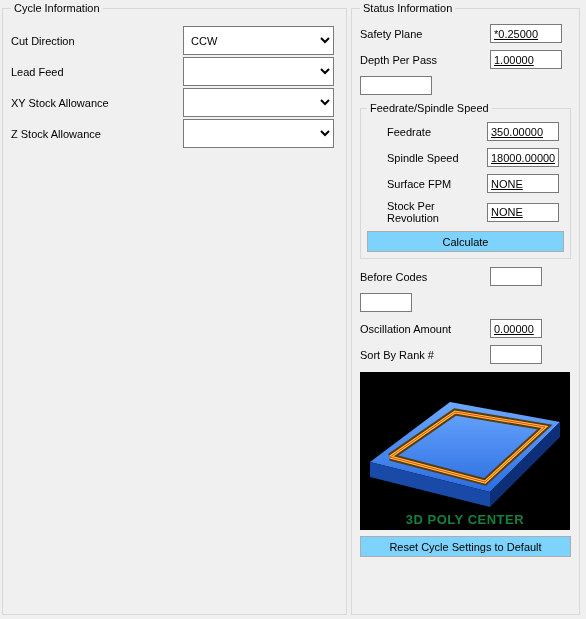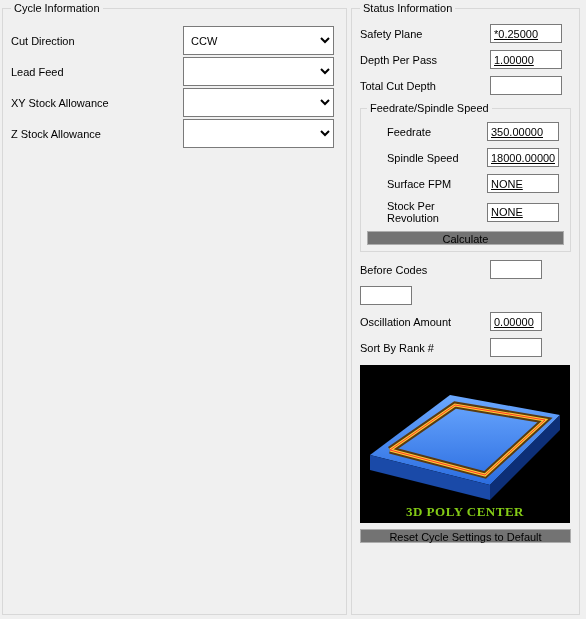--- a/index.html
+++ b/index.html
@@ -70,47 +70,47 @@
   input.field { width: 72px; }
   input.narrow { width: 52px; }
   .right-panel .row { margin-bottom: 7px; }
   .inner-fs {
     margin: 4px 0 8px 0;
     padding: 8px 6px 6px 6px;
   }
   .inner-fs .label { width: 120px; padding-left: 20px; }
   button.btn {
     width: 100%;
-    height: 14px;
+    height: 21px;
     font-size: 11px;
     border: 1px solid #adadad;
-    background: #737373;
+    background: #7dd3fc;
     cursor: pointer;
     font-family: inherit;
   }
   .preview {
     width: 210px;
     height: 158px;
     margin-top: 8px;
     background: #000;
     position: relative;
     overflow: hidden;
   }
   .preview svg { display:block; }
   .caption-bar {
     position: absolute;
     bottom: 0; left: 0; right: 0;
     background: #000;
-    color: #84cc16;
+    color: #15803d;
     font-weight: bold;
     font-size: 13px;
     text-align: center;
     padding: 3px 0;
     letter-spacing: 0.5px;
-    font-family: Liberation Serif, serif;
+    font-family: Liberation Sans, sans-serif;
   }
   .bottom-btn-wrap {
     margin-top: 6px;
   }
 </style>
 </head>
 <body>
 
 <div class="container">
 
@@ -151,21 +151,20 @@
 
     <div class="row">
       <span class="label">Safety Plane</span>
       <input class="field" value="*0.25000" style="">
     </div>
     <div class="row">
       <span class="label">Depth Per Pass</span>
       <input class="field" value="1.00000" style="">
     </div>
     <div class="row">
-      <span class="label">Total Cut Depth</span>
       <input class="field" value="" style="">
     </div>
 
     <fieldset class="inner-fs">
       <legend>Feedrate/Spindle Speed</legend>
       <div class="row">
         <span class="label">Feedrate</span>
         <input class="field" value="350.00000" style="">
       </div>
       <div class="row">

